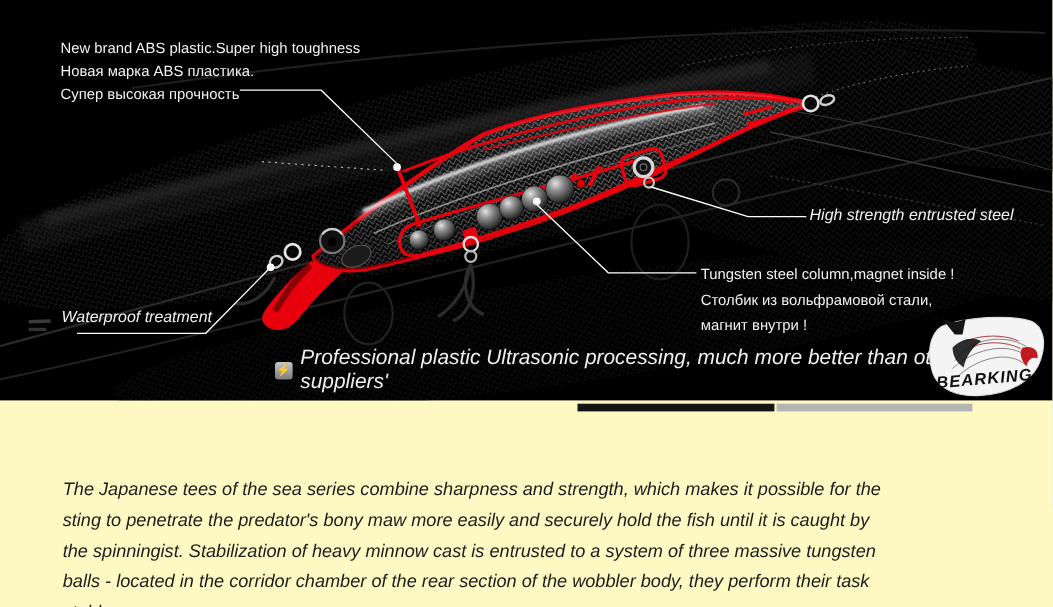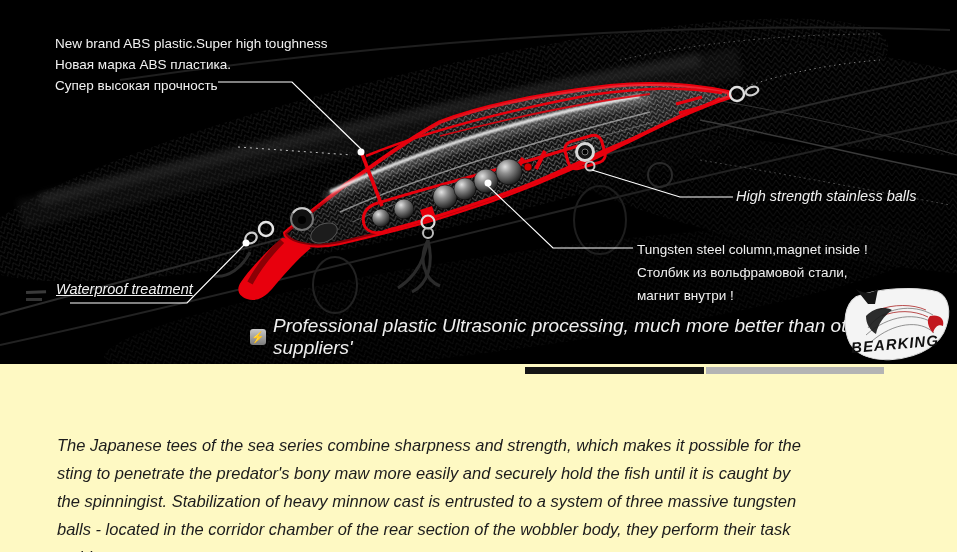--- a/index.html
+++ b/index.html
@@ -3,21 +3,21 @@
 <meta charset="utf-8">
 <style>
   html,body{margin:0;padding:0;background:#ffffff;}
   .stage{position:relative;width:957px;height:552px;background:#fef9c3;overflow:hidden;
          font-family:"Liberation Sans",sans-serif;}
   .hero{position:absolute;left:0;top:0;width:957px;height:364px;background:#000;}
   svg.art{position:absolute;left:0;top:0;}
   .ann{position:absolute;color:#f1f1f1;white-space:pre-line;}
   .ann-abs{left:55px;top:33px;font-size:13.5px;line-height:21px;}
   .ann-balls{left:52px;top:113px;font-size:13.5px;line-height:21.5px;}
-  .ann-waterproof{left:56px;top:281px;font-size:14.5px;font-style:italic;text-decoration:underline;}
+  .ann-waterproof{left:56px;top:281px;font-size:14.5px;font-style:italic;}
   .ann-stainless{left:736px;top:188px;font-size:14.5px;font-style:italic;}
   .ann-column{left:637px;top:238px;font-size:13.5px;line-height:23px;}
   .ultra{position:absolute;left:250px;top:315px;display:flex;align-items:center;gap:7px;}
   .bolt{width:16px;height:16px;border-radius:3px;flex:0 0 16px;
         background:linear-gradient(180deg,#c9c9c9,#7c7c7c);
         color:#ffffff;font-size:11px;line-height:16px;text-align:center;}
   .ultra-text{font-style:italic;font-size:19px;color:#efefef;}
   .logo{position:absolute;left:838px;top:286px;}
   .bar{position:absolute;height:7px;}
   .bar-dark{left:525px;top:367px;width:179px;background:#151515;}
@@ -173,21 +173,21 @@
         <polyline points="592,170 680,197 733,197"></polyline>
         <polyline points="487,185 553,248 633,248"></polyline>
         <circle cx="488" cy="183" r="3.5" fill="#ffffff" stroke="none"></circle>
       </g>
     </svg>
 
     <div class="ann ann-abs">New brand ABS plastic.Super high toughness
 Новая марка ABS пластика.
 Супер высокая прочность</div>
     <div class="ann ann-waterproof">Waterproof treatment</div>
-    <div class="ann ann-stainless">High strength stainless balls</div>
+    <div class="ann ann-stainless">High strength entrusted steel</div>
     <div class="ann ann-column">Tungsten steel column,magnet inside !
 Столбик из вольфрамовой стали,
 магнит внутри !</div>
 
     <div class="ultra">
       <span class="bolt">⚡</span>
       <span class="ultra-text">Professional plastic Ultrasonic processing, much more better than other suppliers'</span>
     </div>
 
     <svg class="logo" width="118" height="80" viewBox="0 0 118 80">

